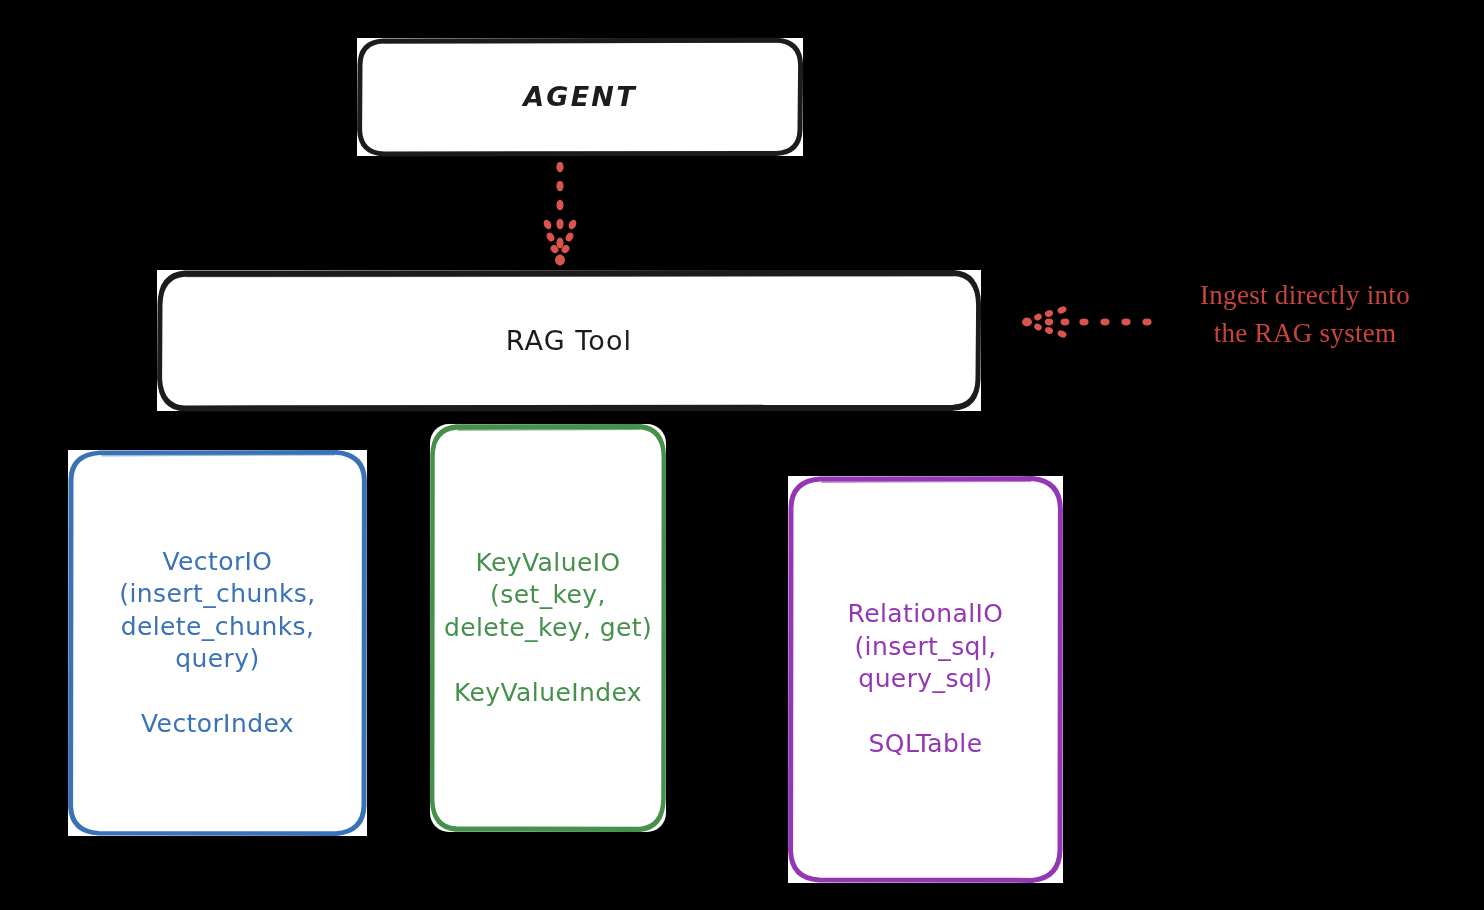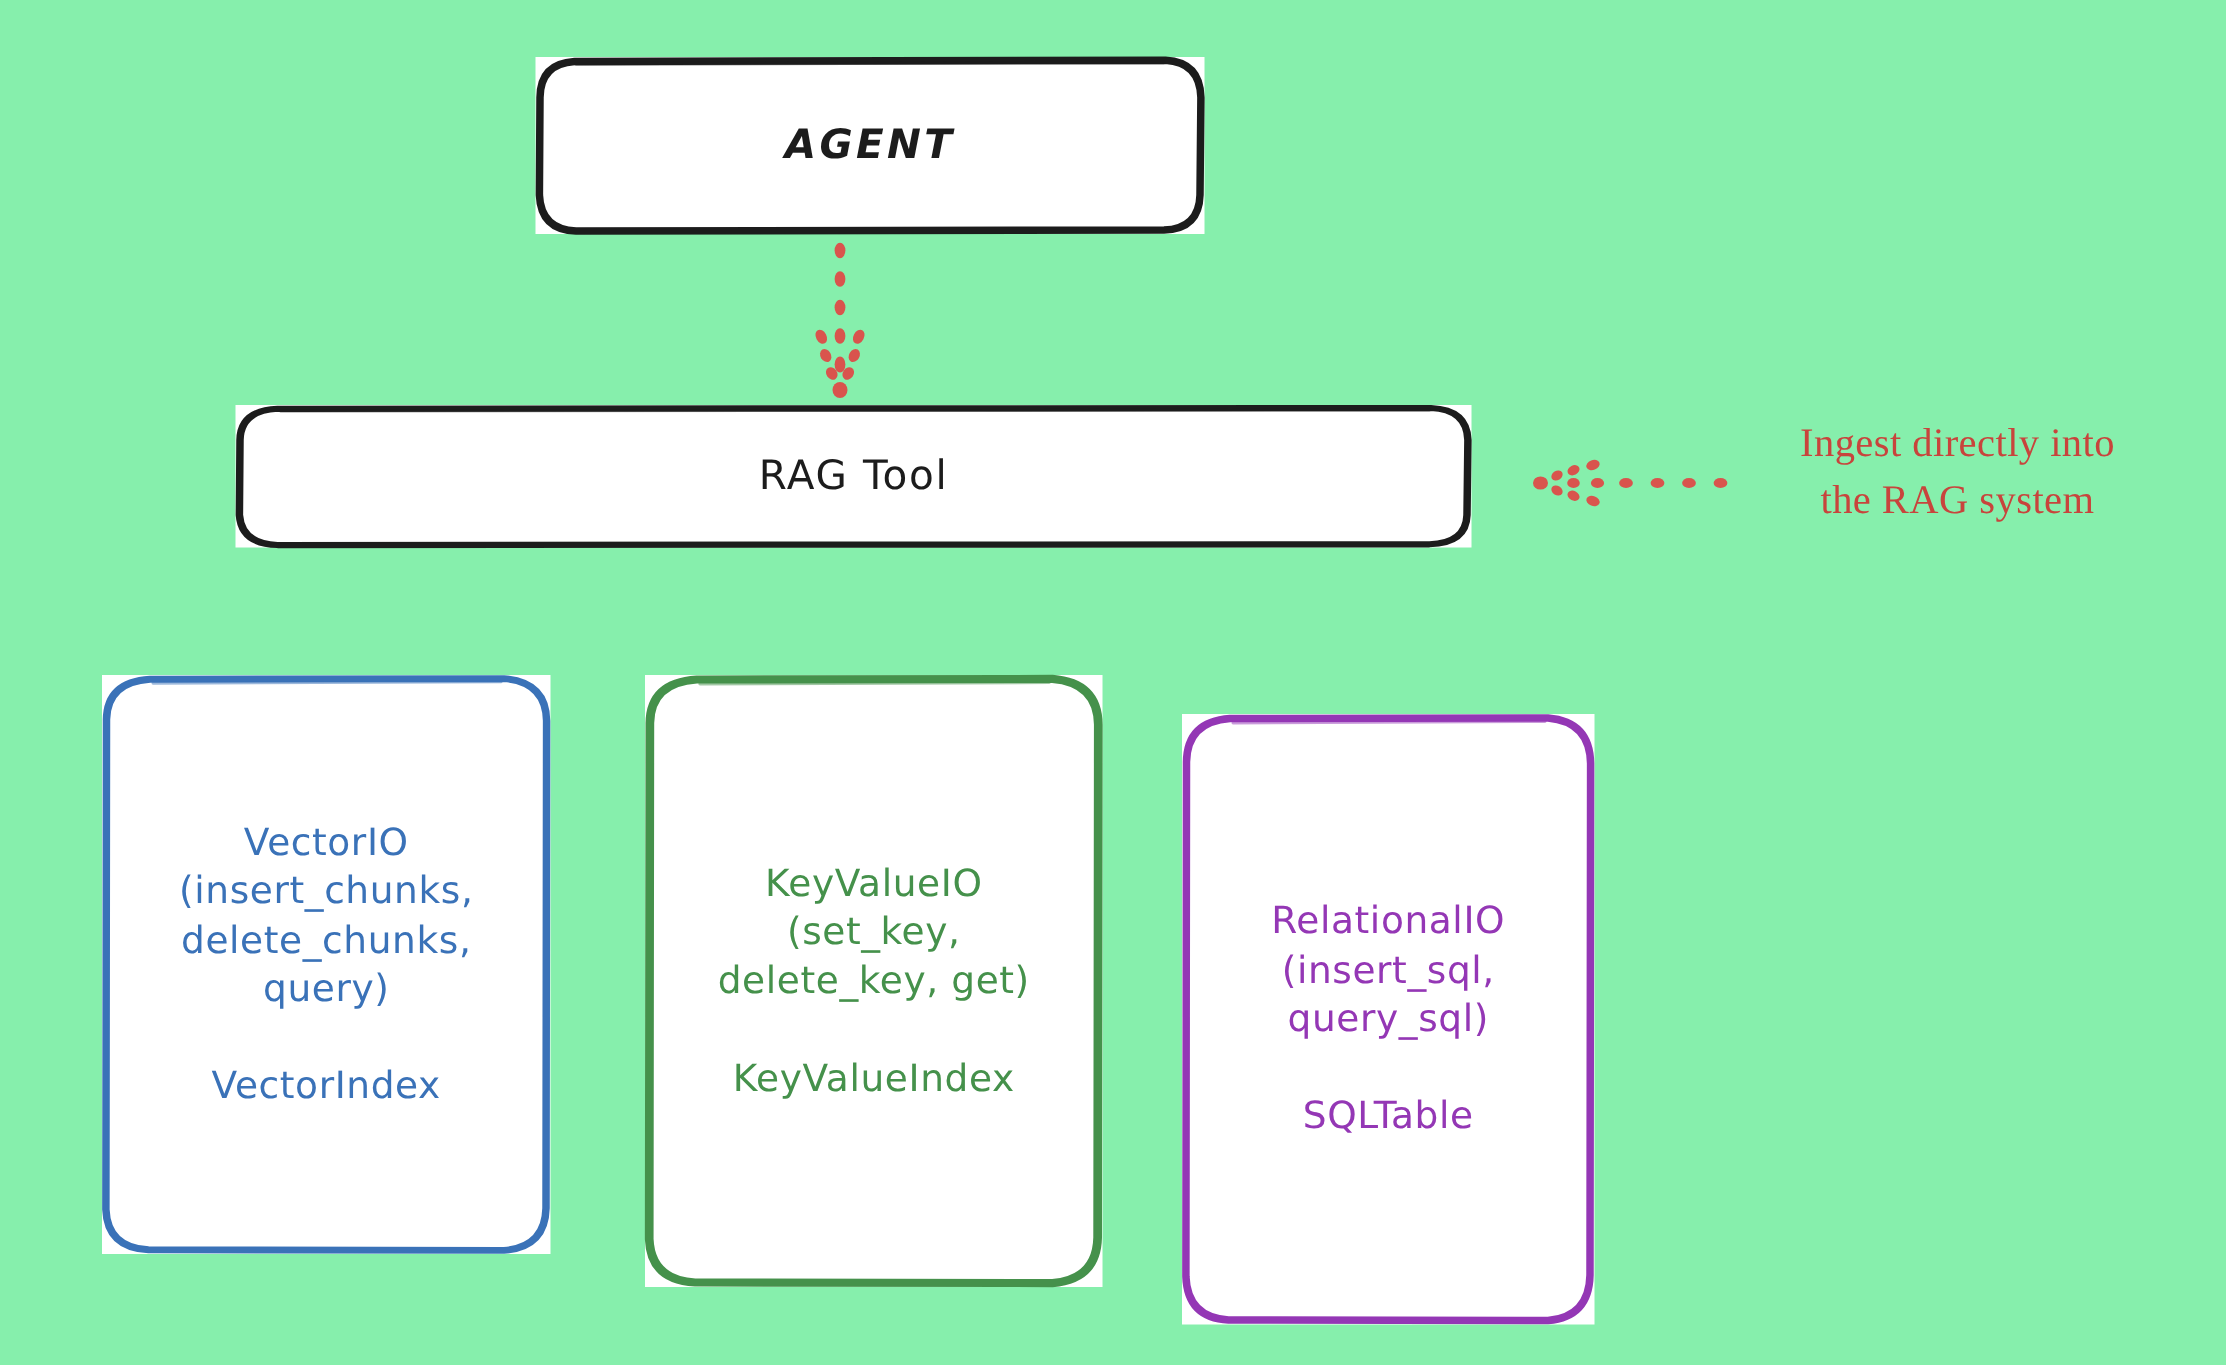--- a/index.html
+++ b/index.html
@@ -8,21 +8,21 @@
     padding: 0;
     background: #ffffff;
   }
   body {
     font-family: "DejaVu Sans", sans-serif;
   }
   #canvas {
     position: relative;
     width: 1484px;
     height: 910px;
-    background: #86efac;
+    background: #000000;
     overflow: hidden;
   }
 
   
   .node {
     position: absolute;
     box-sizing: border-box;
     background: #ffffff;
     display: flex;
     align-items: center;
@@ -57,37 +57,37 @@
     font-family: "DejaVu Sans", sans-serif;
     font-style: italic;
     font-weight: 700;
     font-size: 27px;
     color: #1c1c1c;
     letter-spacing: 2.2px;
   }
 
   #rag-tool-node {
     left: 157px; top: 270px;
-    width: 824px; height: 95px;
+    width: 824px; height: 141px;
   }
   #rag-tool-node .node-label {
     font-family: "DejaVu Sans", sans-serif;
     font-size: 27px;
     font-weight: 400;
     color: #1c1c1c;
     letter-spacing: 1.1px;
   }
 
   #vector-io-node {
     left: 68px; top: 450px;
     width: 299px; height: 386px;
   }
   #key-value-io-node {
-    left: 430px; top: 450px;
-    width: 305px; height: 408px;
+    left: 430px; top: 424px;
+    width: 236px; height: 408px; border-radius: 19px;
   }
   #relational-io-node {
     left: 788px; top: 476px;
     width: 275px; height: 407px;
   }
 
   .api-label {
     font-family: "DejaVu Sans", sans-serif;
     font-size: 25px;
     font-weight: 400;

